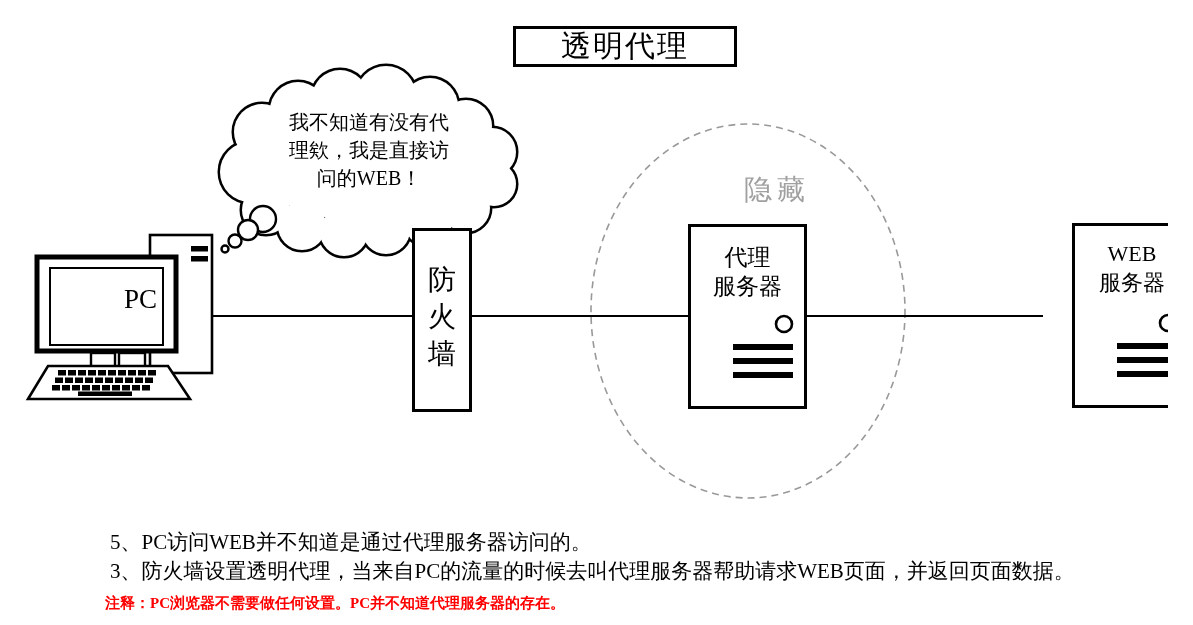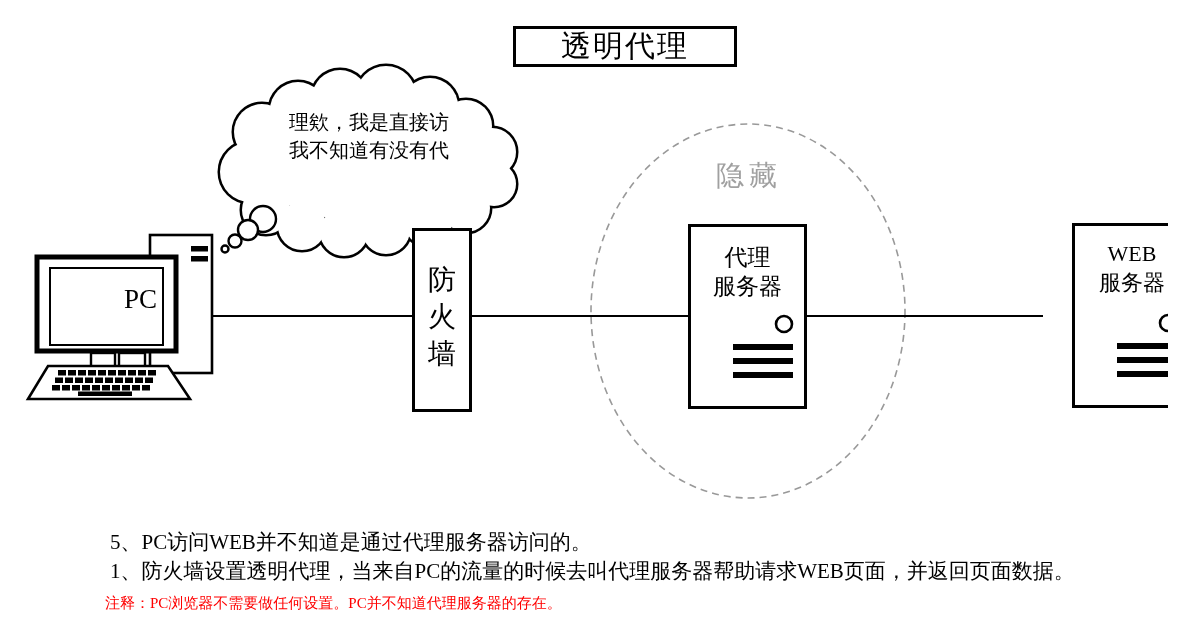--- a/index.html
+++ b/index.html
@@ -39,41 +39,41 @@
   #web-box    { left: 1043px; top: 223px; width: 120px; height: 185px; margin-left: 29px; }
   .server-label {
     position: absolute; left: 0; width: 100%; text-align: center;
     font-size: 23px; line-height: 29px;
   }
   #proxy-label { top: 16px; }
   #web-label   { top: 13px; font-size: 22px; }
   .server-icon { position: absolute; left: 0; top: 0; }
 
   #hidden-label {
-    position: absolute; left: 688px; top: 157px; width: 122px;
-    text-align: center; font-size: 28px; letter-spacing: 5px;
+    position: absolute; left: 688px; top: 171px; width: 122px;
+    text-align: right; font-size: 28px; letter-spacing: 5px;
     color: #a0a0a0;
   }
   #cloud-text {
     position: absolute; left: 243px; top: 108px; width: 252px;
     text-align: center; font-size: 20px; line-height: 28px;
   }
   #pc-label {
     position: absolute; left: 50px; top: 284px; width: 113px;
     text-align: center; font-size: 27px; margin-left: 34px;
   }
   .note {
     position: absolute; left: 110px; white-space: nowrap;
     font-size: 21px;
   }
   #note-1 { top: 528px; }
   #note-2 { top: 557px; }
   #note-annotation {
     position: absolute; left: 105px; top: 594px; white-space: nowrap;
-    font-size: 15px; color: #ff0000;
+    font-size: 15px; color: #ff0000; font-weight: bold;
   }
 </style>
 </head>
 <body>
 
 <div id="stage">
 
   <svg id="artwork" width="1193" height="625" viewBox="0 0 1193 625">
 
     <ellipse cx="748" cy="311" rx="157" ry="187" fill="none" stroke="#999999" stroke-width="1.6" stroke-dasharray="7 5"></ellipse>
@@ -177,22 +177,23 @@
         <rect x="78" y="391.5" width="54" height="4.5"></rect>
       </g>
     </g>
   </svg>
 
   <div id="title-box" class="box">
     <span>透明代理</span>
   </div>
 
   <div id="cloud-text">
+    <div>我不知道有没有代</div>
     <div>理欸，我是直接访</div>
-    <div>我不知道有没有代</div>
+    <div>问的WEB！</div>
   </div>
 
   <div id="pc-label">PC</div>
 
   <div id="firewall-box" class="box">
     <div id="firewall-text">
       <span class="fw-char">防</span>
       <span class="fw-char">火</span>
       <span class="fw-char">墙</span>
     </div>
@@ -224,16 +225,16 @@
       <circle cx="93" cy="97" r="8" fill="none" stroke="#000" stroke-width="2.6"></circle>
       <g fill="#000">
         <rect x="42" y="117" width="60" height="6"></rect>
         <rect x="42" y="131" width="60" height="6"></rect>
         <rect x="42" y="145" width="60" height="6"></rect>
       </g>
     </svg>
   </div>
 
   <div id="note-1" class="note">5、PC访问WEB并不知道是通过代理服务器访问的。</div>
-  <div id="note-2" class="note">1、防火墙设置透明代理，当来自PC的流量的时候去叫代理服务器帮助请求WEB页面，并返回页面数据。</div>
+  <div id="note-2" class="note">3、防火墙设置透明代理，当来自PC的流量的时候去叫代理服务器帮助请求WEB页面，并返回页面数据。</div>
   <div id="note-annotation">注释：PC浏览器不需要做任何设置。PC并不知道代理服务器的存在。</div>
 
 </div>
 
 </body></html>

